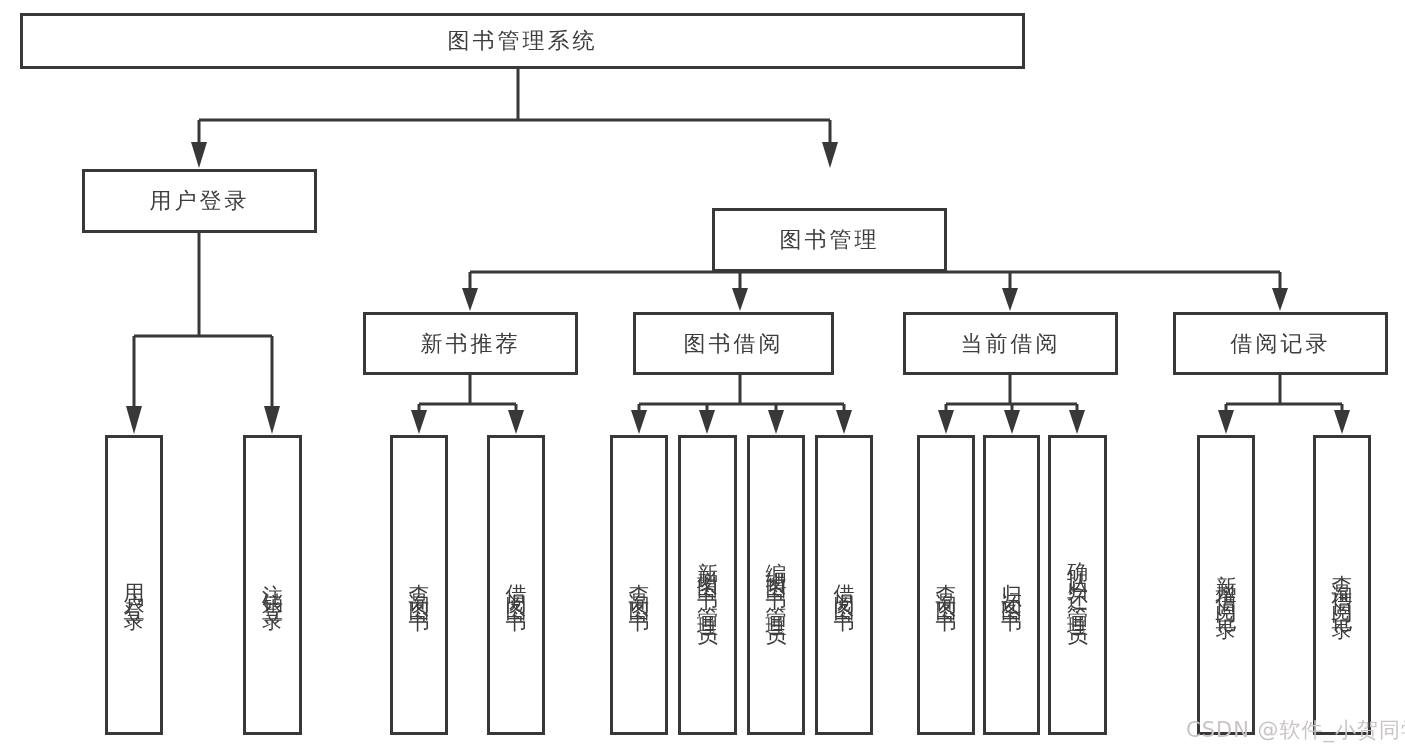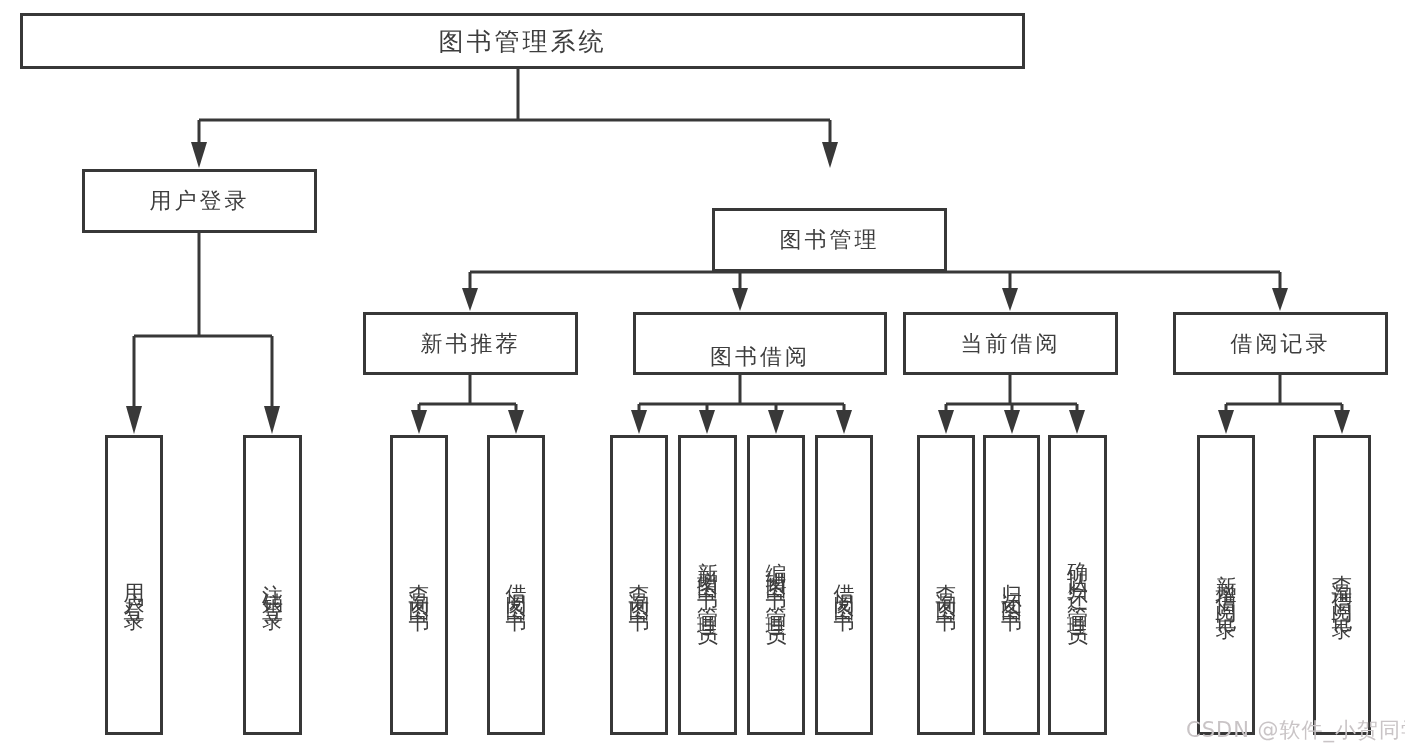--- a/index.html
+++ b/index.html
@@ -8,21 +8,21 @@
     font-family:"DejaVu Sans", sans-serif; overflow:hidden;
   }
   .connectors { position:absolute; left:0; top:0; width:1405px; height:747px; }
   .box {
     position:absolute; box-sizing:border-box;
     border:3px solid #383838; background:#ffffff;
     display:flex; align-items:center; justify-content:center;
     color:#3d3d3d;
   }
   .h-label { font-size:22px; letter-spacing:3px; white-space:nowrap; }
-  .root-box .h-label { font-size:25px; }
+  .root-box .h-label { font-size:22px; }
   .v-box span {
     writing-mode:vertical-rl; text-orientation:mixed;
     font-size:21px; letter-spacing:9px; white-space:nowrap;
   }
   .watermark {
     position:absolute; left:1186px; top:716px;
     font-size:21px; color:#c9c4c6; letter-spacing:1px; white-space:nowrap;
     z-index:5;
   }
 </style>
@@ -74,21 +74,21 @@
   <div class="box" style="left:82px; top:169px; width:235px; height:64px;">
     <span class="h-label">用户登录</span>
   </div>
   <div class="box" style="left:712px; top:169px; width:235px; height:64px;margin-top:39px;">
     <span class="h-label">图书管理</span>
   </div>
 
   <div class="box" style="left:363px; top:312px; width:215px; height:63px;">
     <span class="h-label">新书推荐</span>
   </div>
-  <div class="box" style="left:633px; top:312px; width:254px; height:63px;align-items:flex-end;">
+  <div class="box" style="left:633px; top:312px; width:201px; height:63px;">
     <span class="h-label">图书借阅</span>
   </div>
   <div class="box" style="left:1173px; top:312px; width:215px; height:63px;">
     <span class="h-label">借阅记录</span>
   </div>
   <div class="box" style="left:903px; top:312px; width:215px; height:63px;">
     <span class="h-label">当前借阅</span>
   </div>
 
   <div class="box v-box" style="left:105px; top:435px; width:58px; height:300px;">

